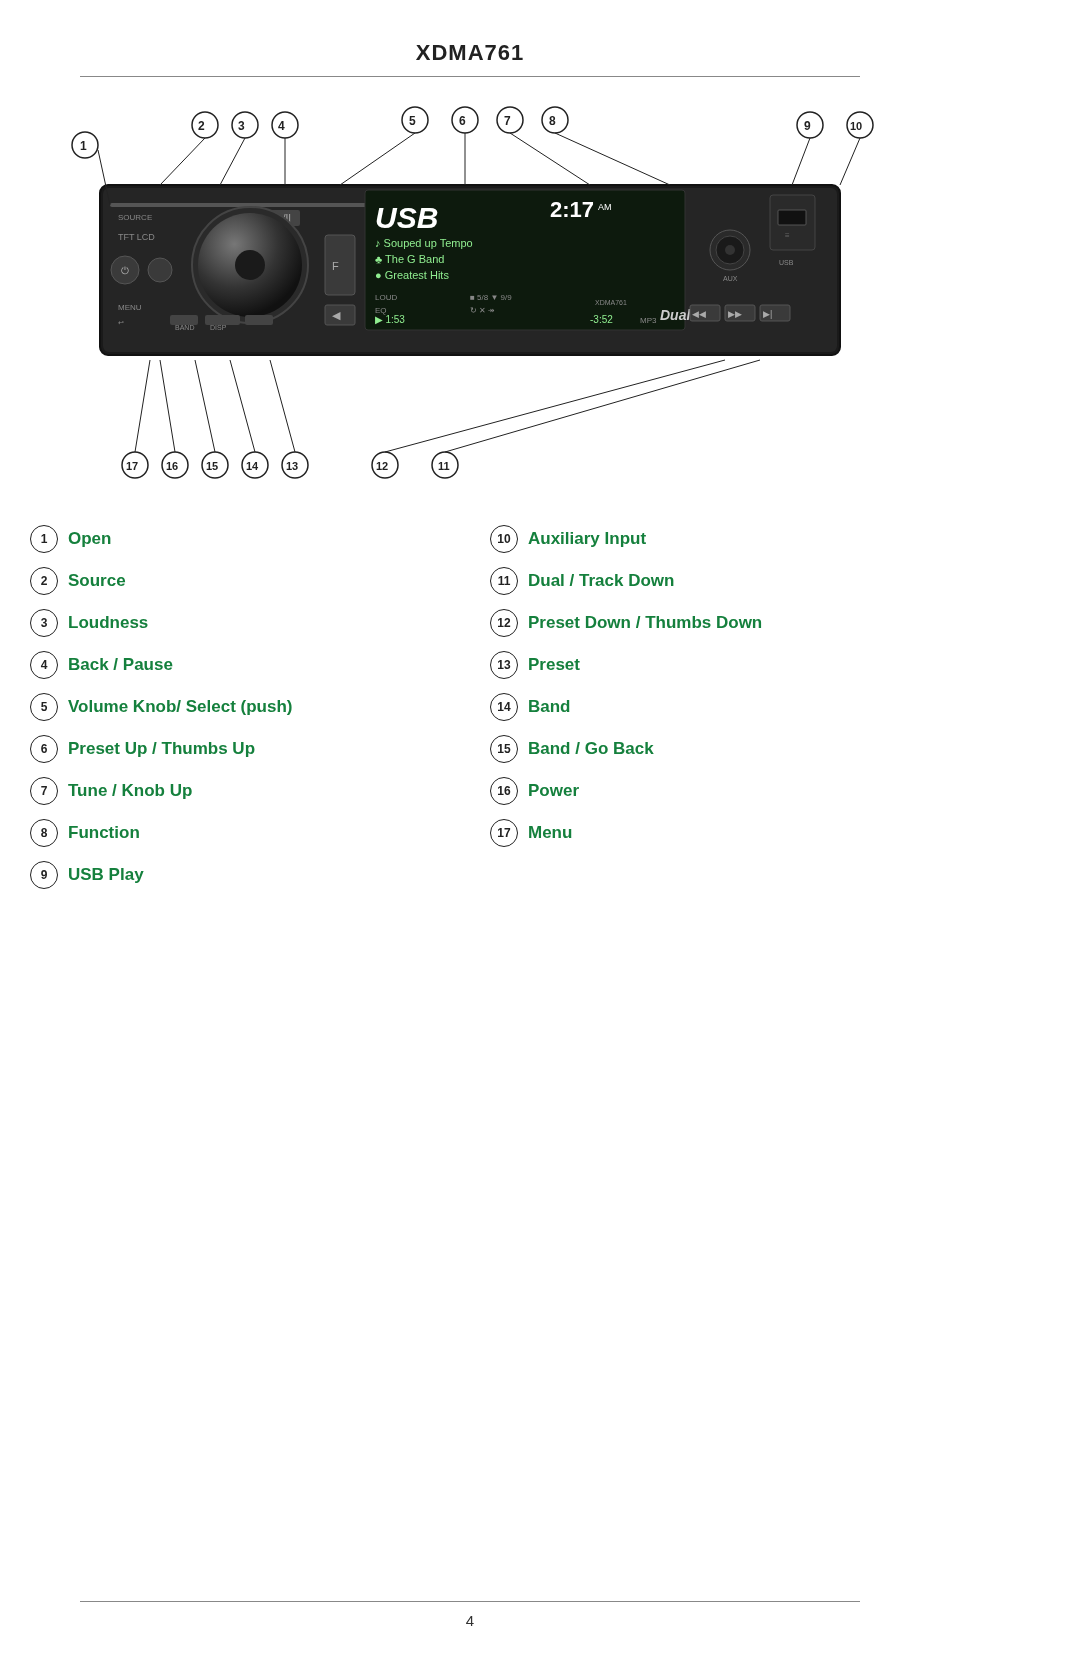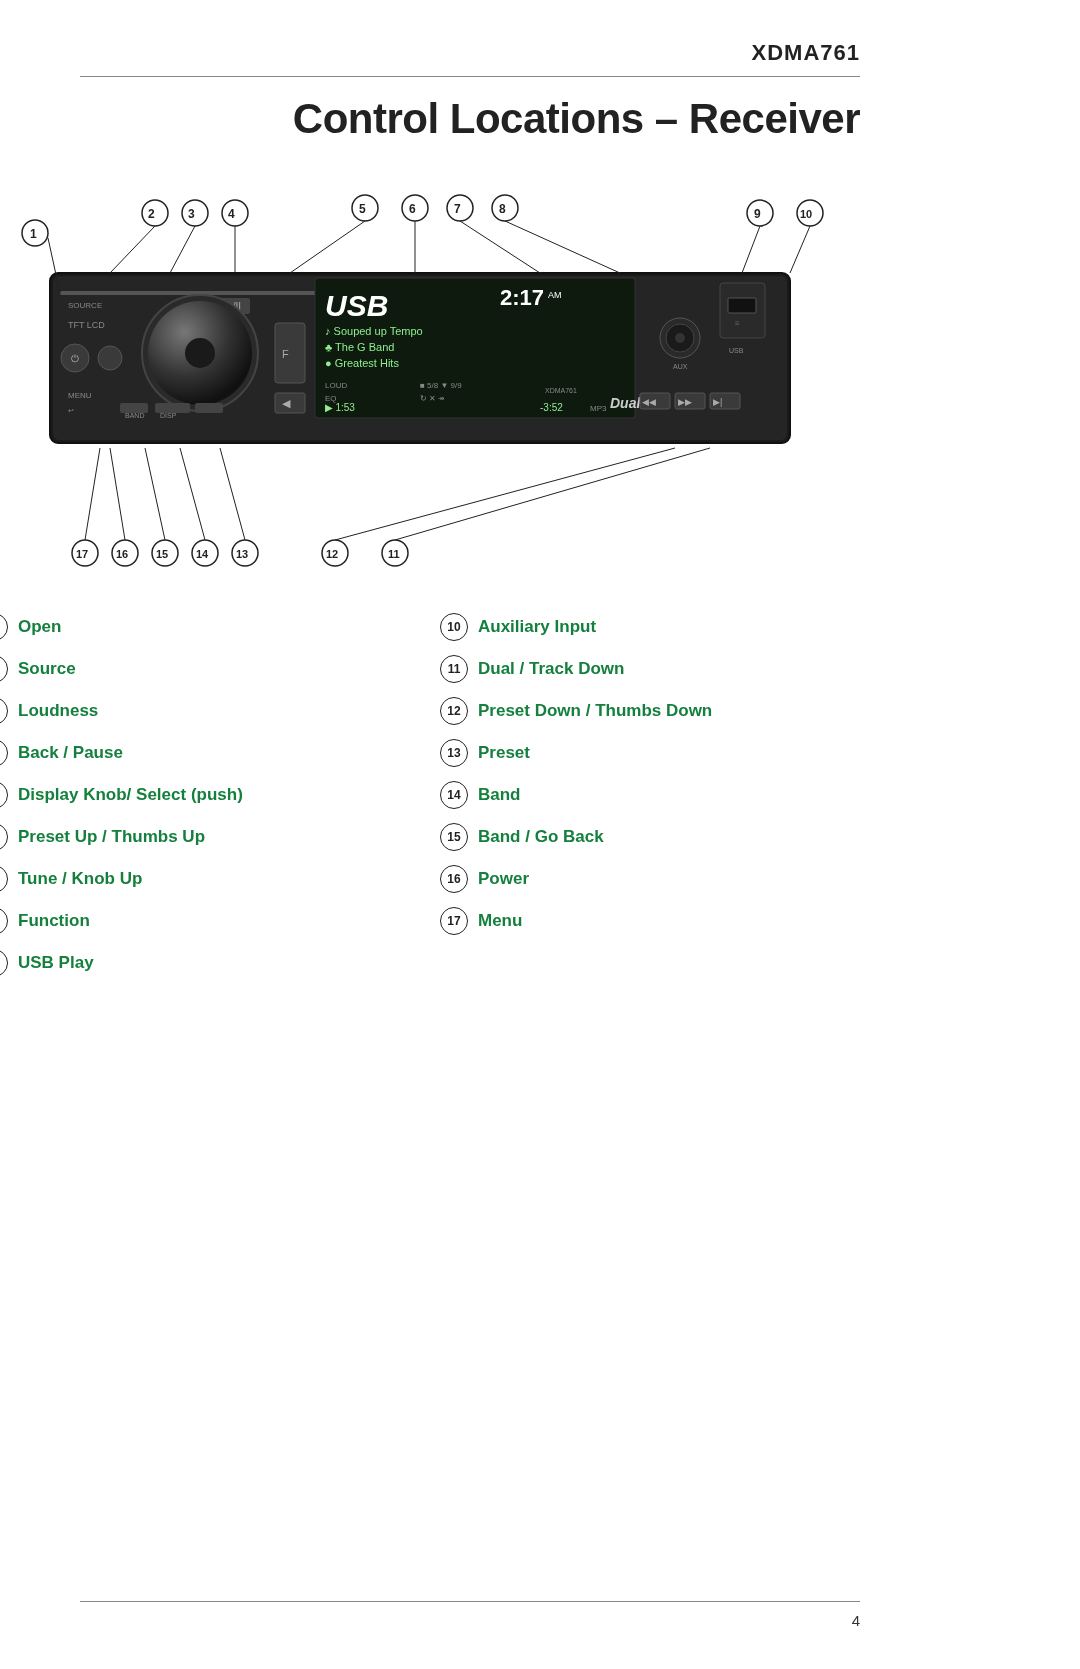--- a/index.html
+++ b/index.html
@@ -10,21 +10,21 @@
       font-family: Arial, Helvetica, sans-serif;
       color: #222;
     }
 
     .page {
       width: 940px;
       min-height: 1669px;
       padding: 40px 80px;
       display: flex;
       flex-direction: column;
-      align-items: flex-end;
+      align-items: center;
     }
 
     .model-title {
       font-size: 22px;
       font-weight: bold;
       letter-spacing: 1px;
       text-align: center;
       margin-bottom: 10px;
     }
 
@@ -113,21 +113,20 @@
     }
 
     .spacer { flex: 1; }
   </style>
 </head>
 <body>
 
 <div class="page">
   <div class="model-title">XDMA761</div>
   <hr class="divider-top">
-  <div class="page-title">Control Locations – Receiver</div>
 
   <div class="diagram-container">
     <svg class="svg-diagram" viewBox="0 0 880 420" xmlns="http://www.w3.org/2000/svg">
 
       <rect x="70" y="90" width="740" height="170" rx="8" fill="#1a1a1a" stroke="#111" stroke-width="2"></rect>
       <rect x="73" y="93" width="734" height="164" rx="6" fill="#252525"></rect>
 
       <rect x="80" y="108" width="260" height="4" rx="2" fill="#555"></rect>
 
       <text x="88" y="125" fill="#888" font-size="8" font-family="Arial">SOURCE</text>
@@ -294,21 +293,21 @@
         <div class="legend-item">
       <div class="legend-num">3</div>
       <span class="legend-text">Loudness</span>
     </div>
         <div class="legend-item">
       <div class="legend-num">4</div>
       <span class="legend-text">Back / Pause</span>
     </div>
         <div class="legend-item">
       <div class="legend-num">5</div>
-      <span class="legend-text">Display Knob/ Select (push)</span>
+      <span class="legend-text">Volume Knob/ Select (push)</span>
     </div>
         <div class="legend-item">
       <div class="legend-num">6</div>
       <span class="legend-text">Preset Up / Thumbs Up</span>
     </div>
         <div class="legend-item">
       <div class="legend-num">7</div>
       <span class="legend-text">Tune / Knob Up</span>
     </div>
         <div class="legend-item">

